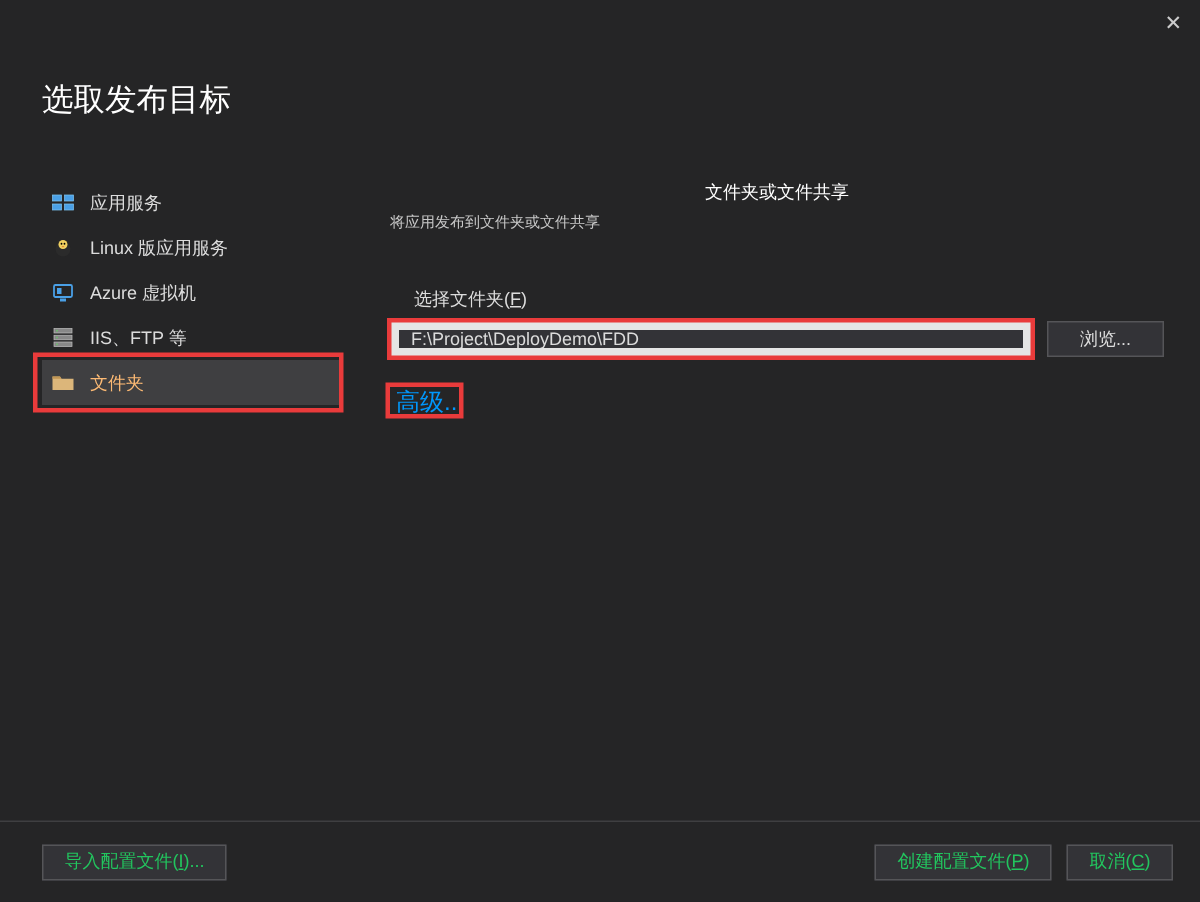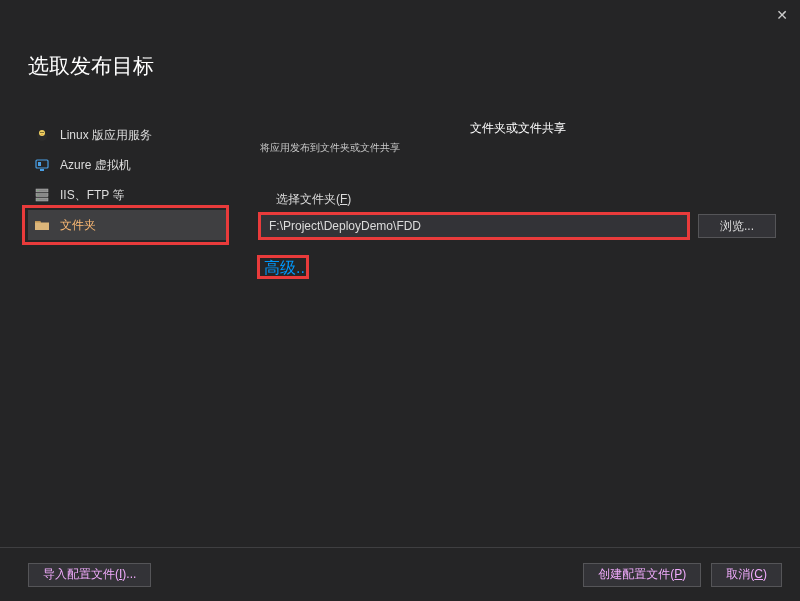--- a/index.html
+++ b/index.html
@@ -104,21 +104,21 @@
       align-items: stretch;
     }
     .path-input-wrap {
       position: relative;
       flex: 1;
     }
     .path-input {
       width: 100%;
       height: 24px;
       background: #333337;
-      border: 1px solid #e5e5e5;
+      border: 6px solid #e5e5e5;
       color: #dcdcdc;
       font-size: 12px;
       padding: 0 8px;
       outline: none;
     }
     .path-input-highlight {
       top: -2px; left: -2px;
       width: calc(100% + 4px);
       height: 28px;
     }
@@ -162,39 +162,50 @@
     .footer-right {
       margin-left: auto;
       display: flex;
       gap: 10px;
     }
     .dlg-button {
       height: 24px;
       padding: 0 14px;
       background: #333337;
       border: 1px solid #555558;
-      color: #f0abfc;
+      color: #22c55e;
       font-size: 12px;
       cursor: pointer;
       font-family: inherit;
     }
     .mnemonic { text-decoration: underline; }
   </style>
 </head>
 <body>
 
 <div class="titlebar">
   <span class="close-x">✕</span>
 </div>
 
 <div class="dialog-title">选取发布目标</div>
 
 <div class="content">
   <div class="sidebar">
 
+    <div class="sidebar-item">
+      <span class="icon">
+        <svg width="16" height="16" viewBox="0 0 16 16">
+            <rect x="1" y="3" width="6" height="4" fill="#4aa0e6" stroke="#7cc1f0" stroke-width="0.5"></rect>
+            <rect x="9" y="3" width="6" height="4" fill="#4aa0e6" stroke="#7cc1f0" stroke-width="0.5"></rect>
+            <rect x="1" y="9" width="6" height="4" fill="#4aa0e6" stroke="#7cc1f0" stroke-width="0.5"></rect>
+            <rect x="9" y="9" width="6" height="4" fill="#4aa0e6" stroke="#7cc1f0" stroke-width="0.5"></rect>
+          </svg>
+      </span>
+      <span>应用服务</span>
+    </div>
 
     <div class="sidebar-item">
       <span class="icon">
         <svg width="16" height="16" viewBox="0 0 16 16">
             <ellipse cx="8" cy="9" rx="5" ry="5" fill="#2b2b2b"></ellipse>
             <ellipse cx="8" cy="6" rx="3" ry="3" fill="#f0d060"></ellipse>
             <circle cx="7" cy="5.5" r="0.6" fill="#000"></circle>
             <circle cx="9" cy="5.5" r="0.6" fill="#000"></circle>
             <path d="M7 7 L9 7 L8 8 Z" fill="#e08030"></path>
           </svg>

